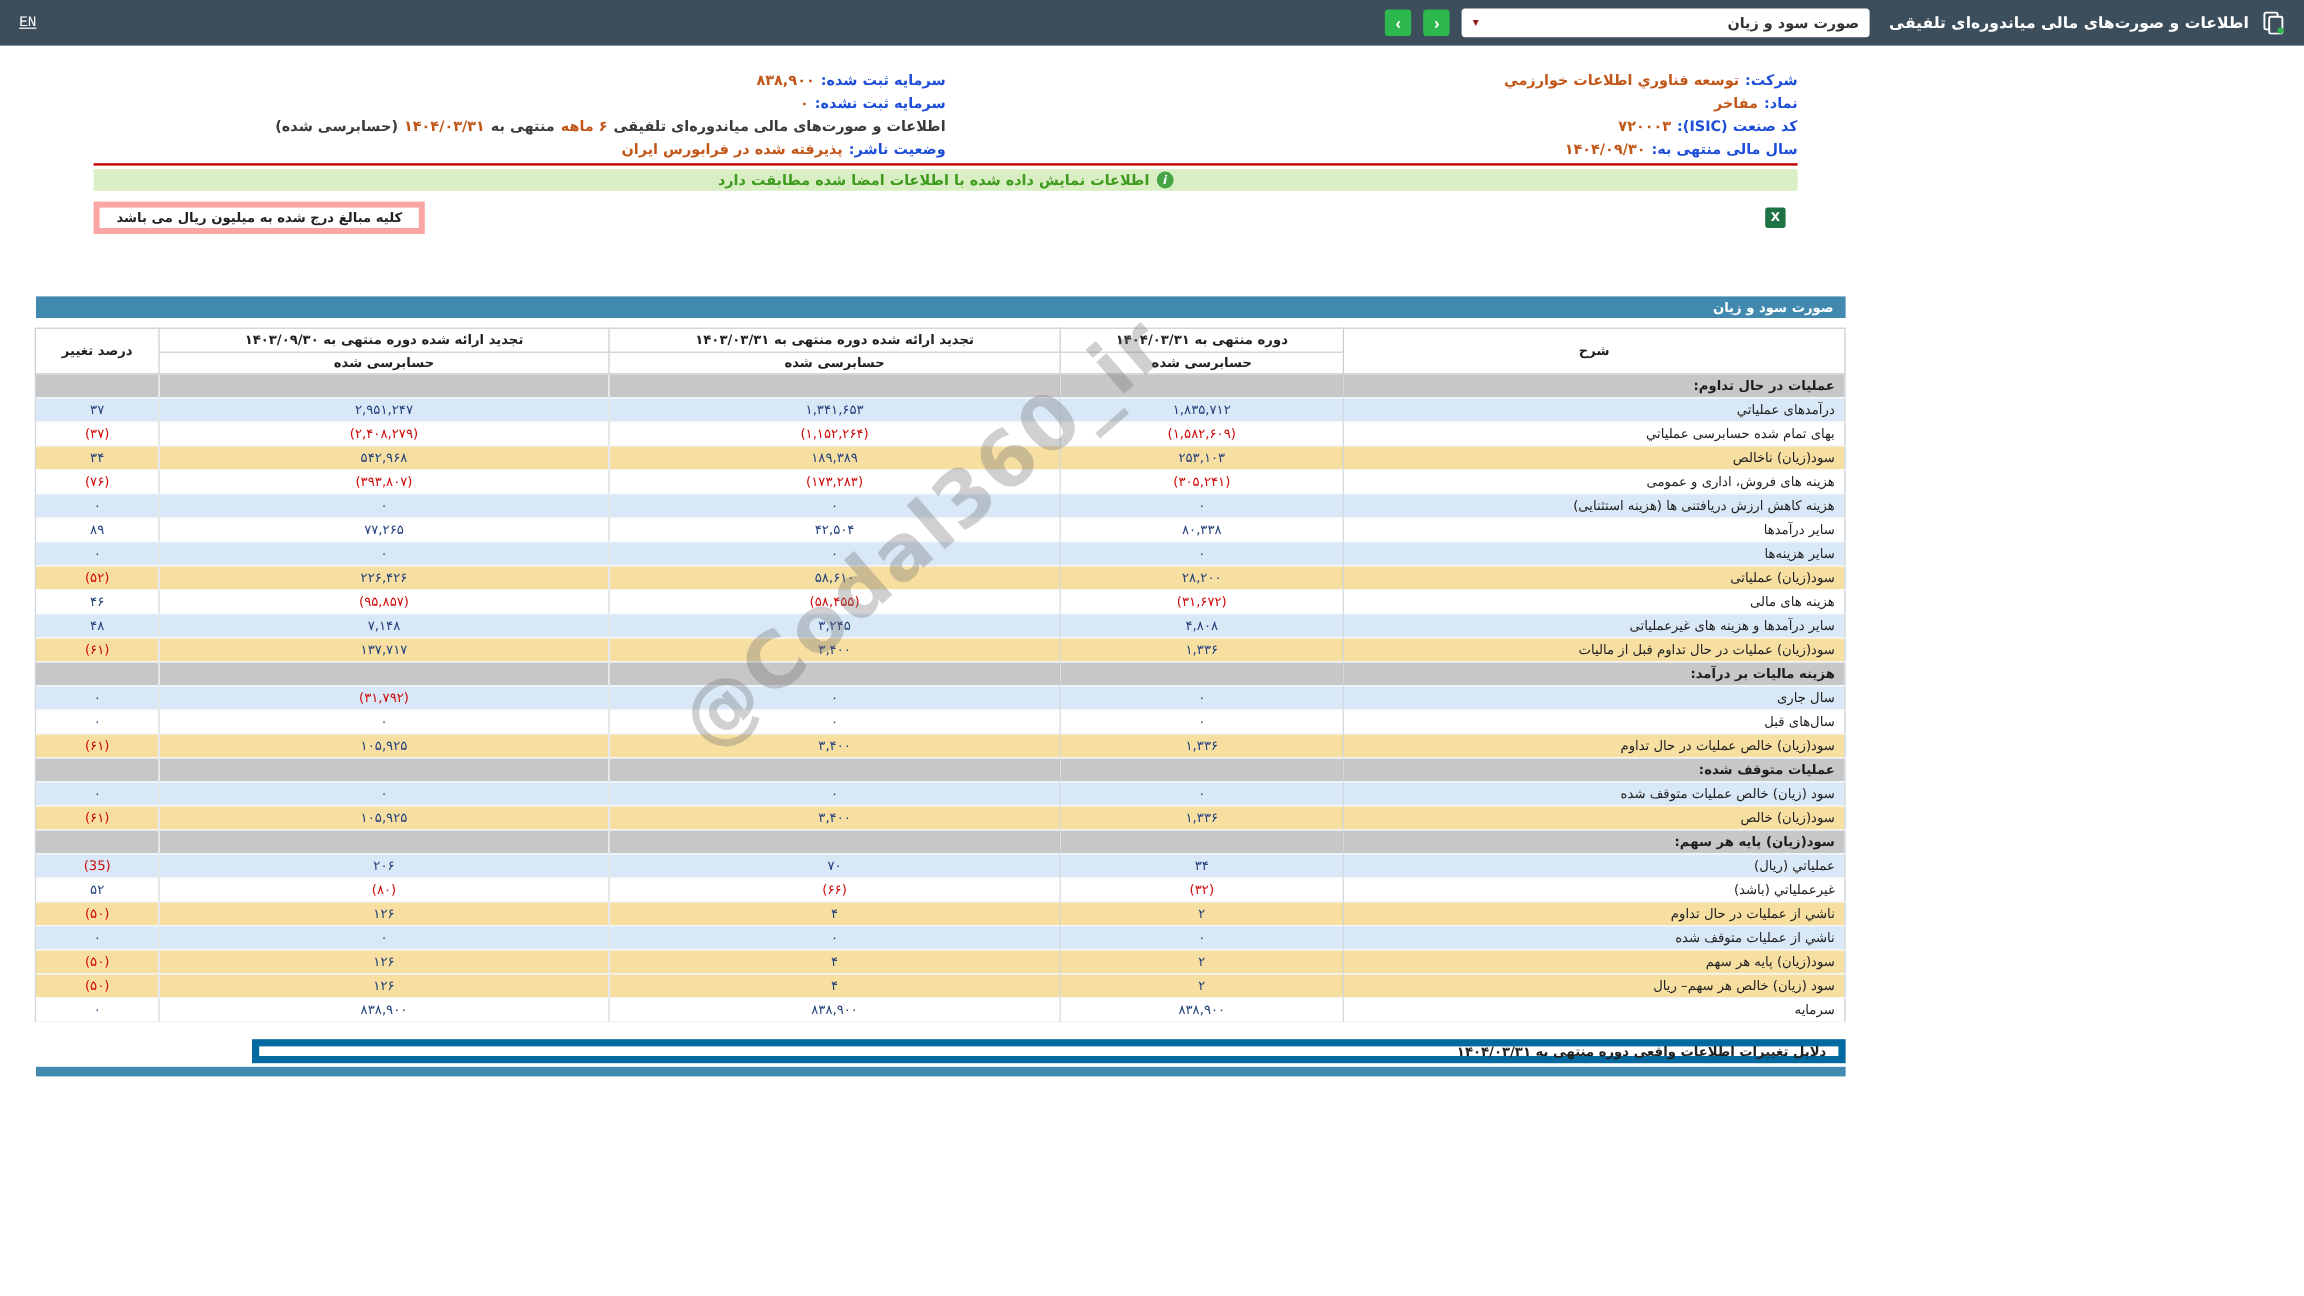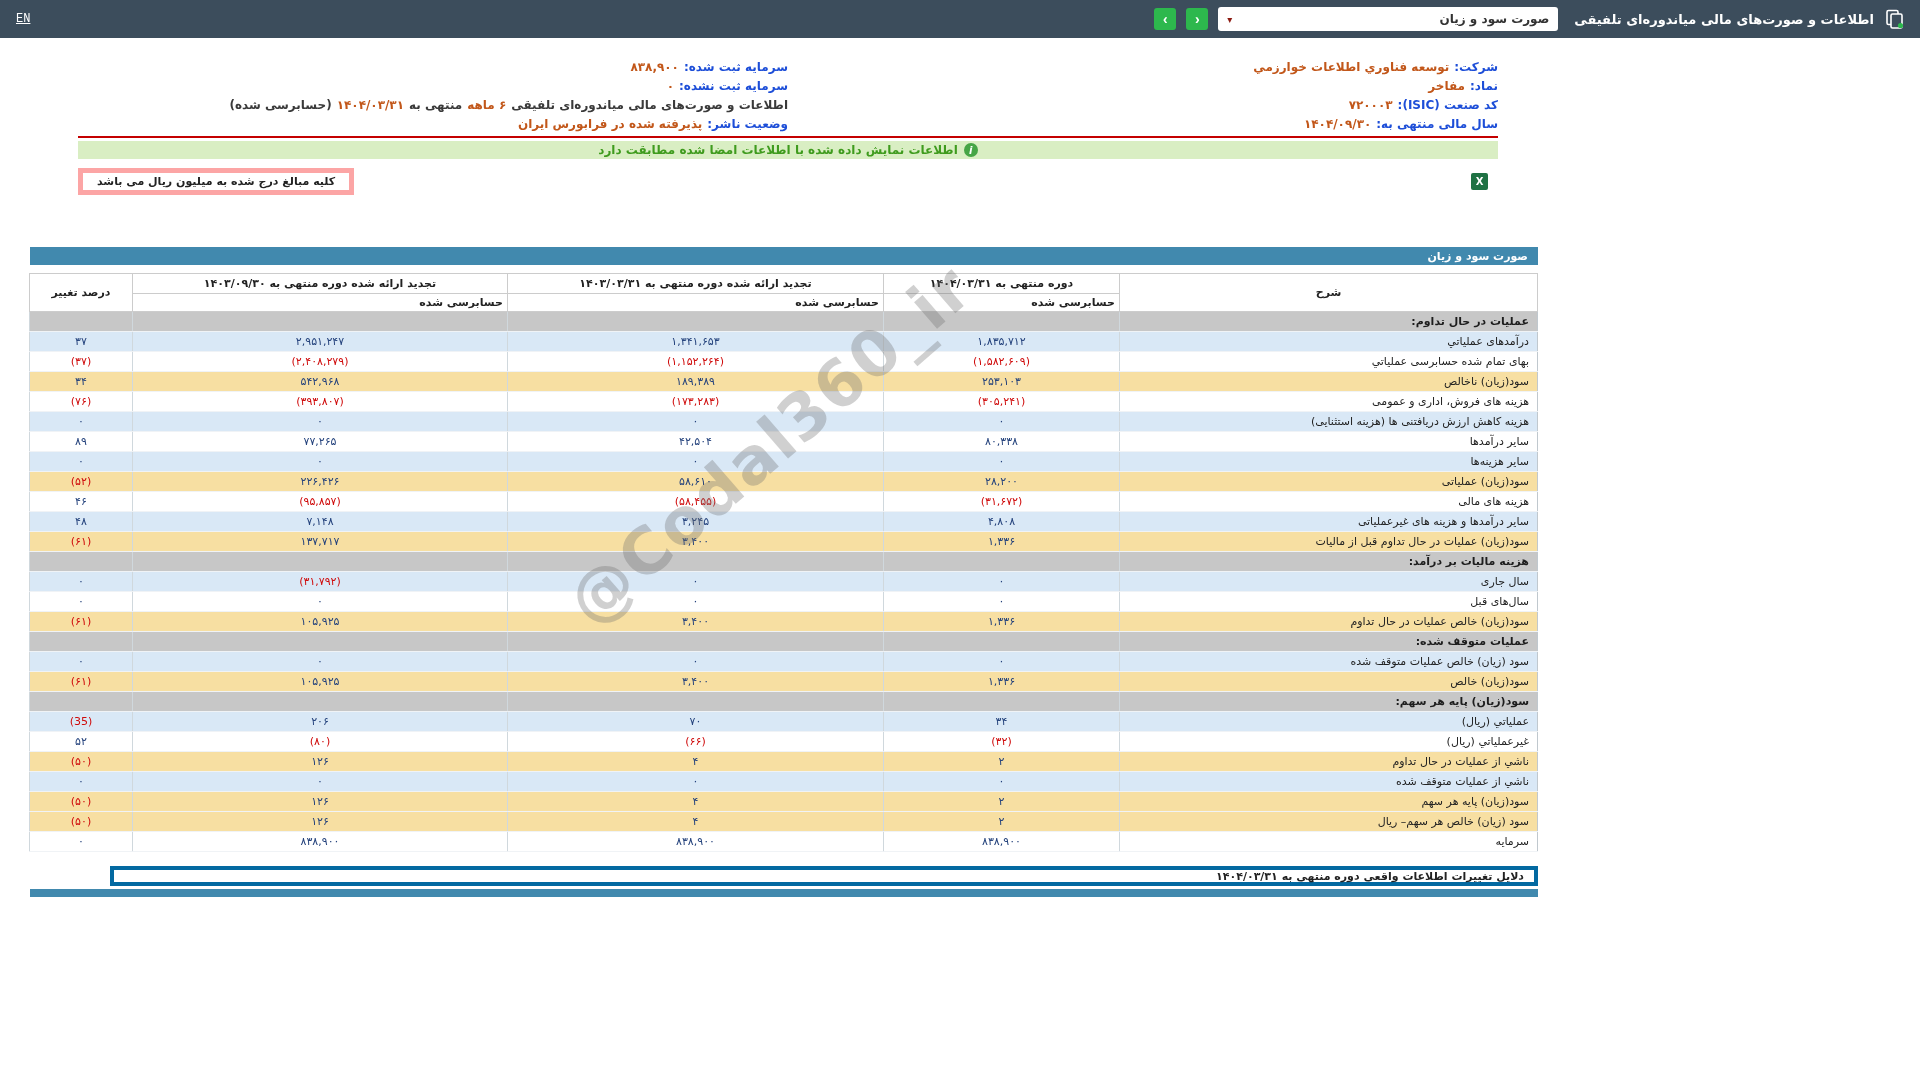--- a/index.html
+++ b/index.html
@@ -74,35 +74,35 @@
   .table-title {
     height:18px; background:#4189ae; color:#ffffff;
     font-size:11px; font-weight:bold;
     display:flex; align-items:center; padding:0 10px; margin-bottom:8px;
   }
   table.income { width:1508px; border-collapse:collapse; table-layout:fixed; font-size:11px; direction:rtl; border:1px solid #c0c8ce; }
   table.income th {
     background:#ffffff; border:1px solid #cccccc; color:#222222;
     font-weight:bold; height:20px; padding:0 4px; font-size:11px;
   }
-  table.income tr.sub-head th { height:18px;text-align:right; }
+  table.income tr.sub-head th { height:18px; }
   table.income td { height:20px; border-left:1px solid rgba(150,168,180,0.45); border-bottom:1px solid rgba(238,242,245,0.9); padding:0 8px; overflow:hidden; white-space:nowrap; }
   td.cell-label { text-align:right; color:#222222; }
   td.cell-num { text-align:center; color:#24427c; padding:0 4px; }
   td.cell-num.neg { color:#cf0a0a;margin-top:32px; }
   tr.row-blue   { background:#d9e8f6; }
   tr.row-white  { background:#ffffff; }
   tr.row-yellow { background:#f7dfa2; }
   tr.row-section { background:#c7c7c7;margin-top:24px; }
   tr.row-section td.cell-label { font-weight:bold; color:#1d1d1d; }
 
   
   .reasons-bar {
-    margin:14px 382px 0 30px; width:1428px; height:20px;
-    border:4px solid #0369a1; background:#ffffff;
+    margin:14px 382px 0 30px; width:1328px; height:20px;
+    border:6px solid #0369a1; background:#ffffff;
     display:flex; align-items:center; padding:0 10px;
     font-size:11px; font-weight:bold; color:#222222; cursor:pointer;
   }
   .bottom-strip { margin:3px 382px 0 30px; width:1508px; height:8px; background:#4189ae; }
 
   
   .watermark {
     position:absolute; left:470px; top:408px; width:600px;
     text-align:center; font-size:64px; font-weight:bold; letter-spacing:2px;
     color:rgba(110,110,110,0.32);
@@ -346,21 +346,21 @@
           <td class="cell-num"></td>
         </tr>
         <tr class="row-blue">
           <td class="cell-label">عملیاتي (ریال)</td>
           <td class="cell-num">۳۴</td>
           <td class="cell-num">۷۰</td>
           <td class="cell-num">۲۰۶</td>
           <td class="cell-num neg">(35)</td>
         </tr>
         <tr class="row-white">
-          <td class="cell-label">غیرعملیاتي (ریال)</td>
+          <td class="cell-label">غیرعملیاتي (باشد)</td>
           <td class="cell-num neg">(۳۲)</td>
           <td class="cell-num neg">(۶۶)</td>
           <td class="cell-num neg">(۸۰)</td>
           <td class="cell-num">۵۲</td>
         </tr>
         <tr class="row-yellow">
           <td class="cell-label">ناشي از عملیات در حال تداوم</td>
           <td class="cell-num">۲</td>
           <td class="cell-num">۴</td>
           <td class="cell-num">۱۲۶</td>

